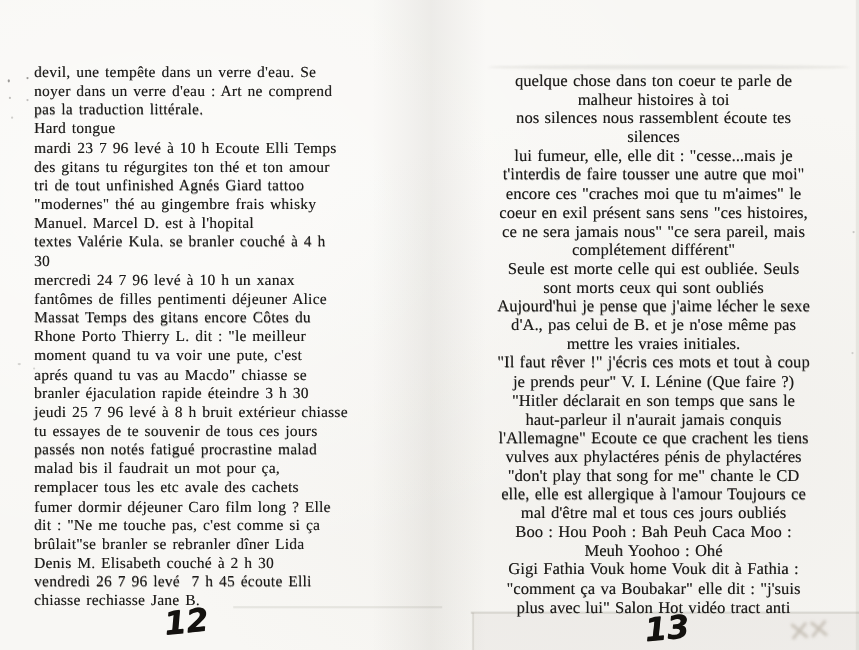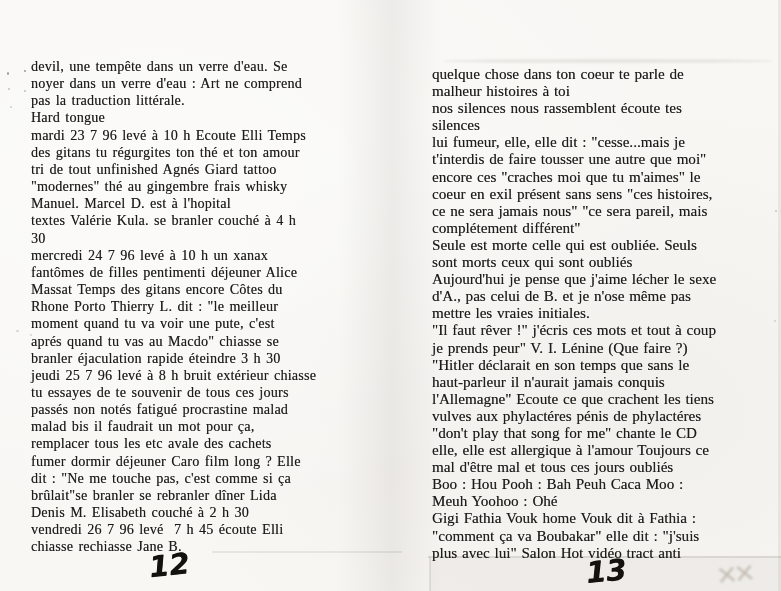--- a/index.html
+++ b/index.html
@@ -69,24 +69,25 @@
   }
   
   .text-block { position: absolute; color: #1c1b19; white-space: pre; }
   .text-left {
     left: 31px; top: 58px;
     font-size: 14px; line-height: 17.15px;
     letter-spacing: 0.25px; word-spacing: 1.5px;
     text-shadow: 0.25px 0.25px 0 rgba(25,24,22,0.55);
   }
   .text-right {
-    left: 432px; top: 66px;
+    left: 452px; top: 66px;
     font-size: 15px; line-height: 17.1px;
     letter-spacing: 0.05px; word-spacing: 1px;
     text-shadow: 0.25px 0.25px 0 rgba(25,24,22,0.55);
+    text-align: center;
   }
   .text-line { white-space: pre; }
   
   .page-number {
     position: absolute; color: #14120f;
     font: bold italic 29px "DejaVu Sans", sans-serif;
     text-shadow: 0.4px 0.4px 0 #14120f;
   }
   .pn-left  { left: 149px; top: 548px; transform: rotate(-6deg); }
   .pn-right { left: 586px; top: 554px; transform: rotate(-5deg); }

